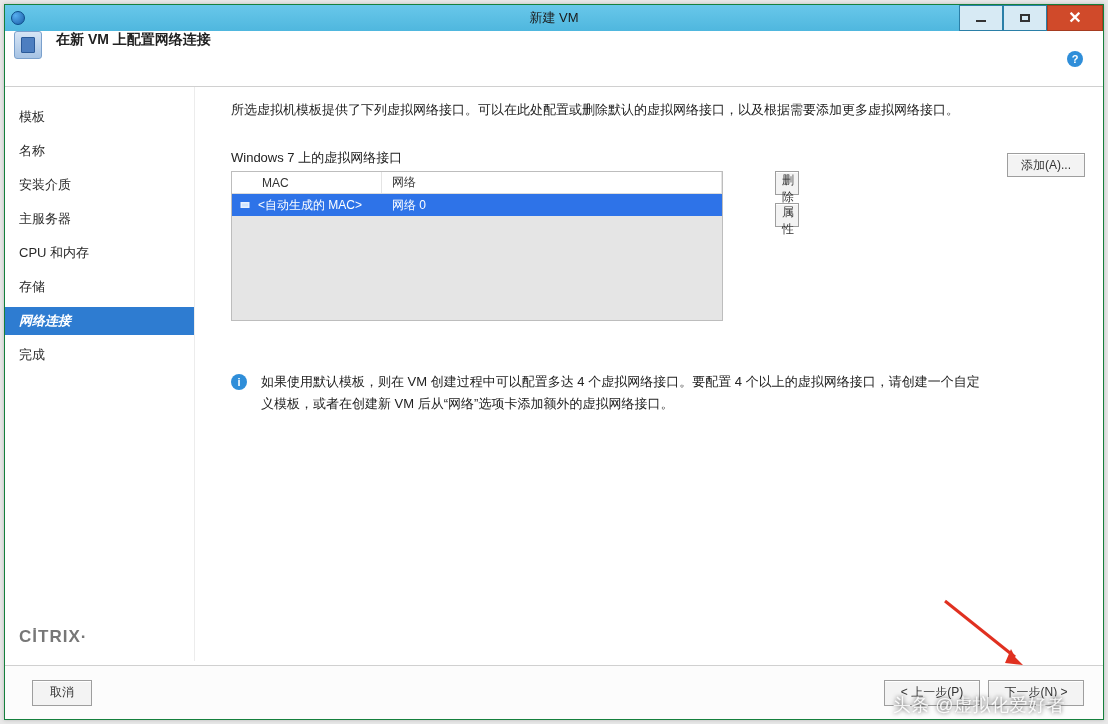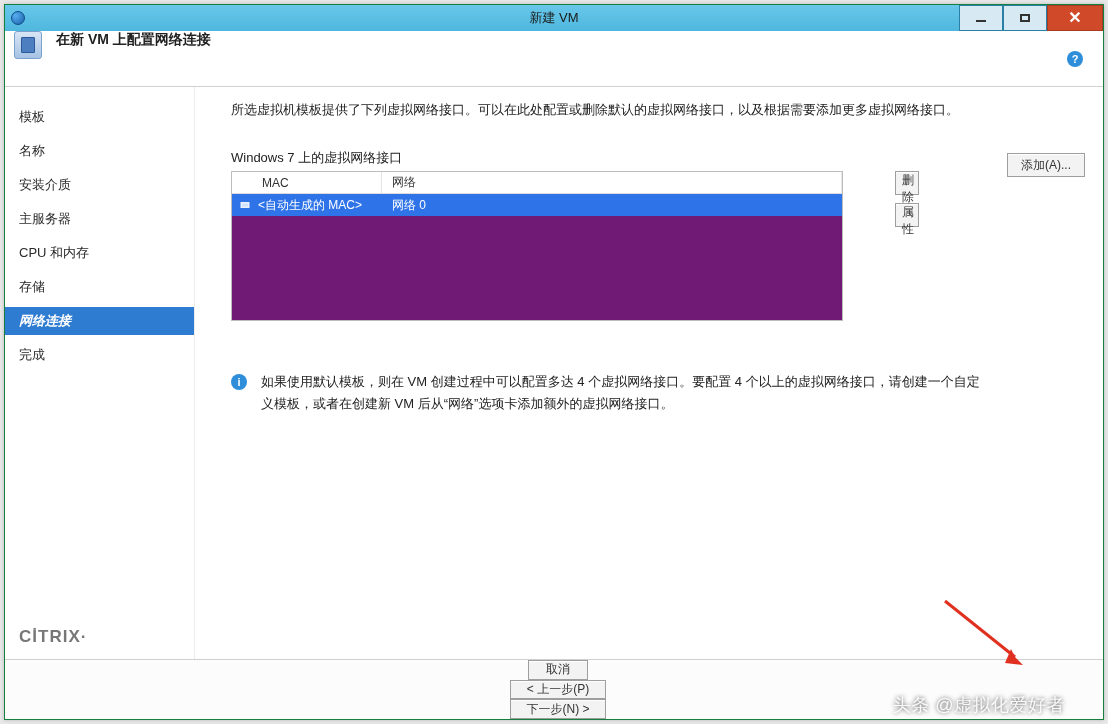--- a/index.html
+++ b/index.html
@@ -74,21 +74,21 @@
     letter-spacing: 1px; color: #777;
   }
   .sidebar .brand::after { content: "·"; color: #777; font-weight: 800; }
 
   .main { flex: 1; padding: 12px 20px 0 36px; font-size: 13px; color: #222; position: relative; }
   .desc { line-height: 22px; max-width: 760px; }
   .subhead { margin-top: 28px; }
 
   .table-wrap { display: flex; align-items: flex-start; margin-top: 4px; }
   .tbl {
-    width: 612px; height: 150px; border: 1px solid #bdbdbd; background: #701a75;
+    width: 492px; height: 150px; border: 1px solid #bdbdbd; background: #e5e5e5;
     overflow: hidden;
   }
   .tbl-head {
     display: flex; background: #fff; border-bottom: 1px solid #dcdcdc; height: 22px;
     font-size: 12px; align-items: center;
   }
   .tbl-head .th { padding-left: 22px; color: #333; border-right: 1px solid #e4e4e4; height:100%; display:flex; align-items:center; }
   .th.mac { width: 150px; padding-left: 30px; }
   .th.net { flex: 1; padding-left: 10px; }
   .tbl-row {
@@ -117,25 +117,24 @@
   }
   .info .ii {
     width: 16px; height: 16px; border-radius: 50%; background: #2f8ed9;
     color: #fff; font-size: 11px; font-weight: bold; display:flex;
     align-items:center; justify-content:center; margin-right: 14px; margin-top: 3px;
     flex-shrink: 0;
   }
 
   
   .footer {
-    height: 60px; border-top: 1px solid #d0d0d0;
+    height: 54px; border-top: 1px solid #d0d0d0;
     position: absolute; bottom: 0; left: 0; right: 0;
     display: flex; align-items: center; padding: 0 19px;
     background: #fcfcfc;
-    flex-direction: column;
   }
   .footer .spacer { flex: 1; }
   .footer .wbtn { width: 96px; height: 26px; margin-left: 8px; }
   .footer .cancel { width: 60px; }
 
   
   .arrow {
     position: absolute; right: 66px; bottom: 44px; width: 100px; height: 80px;
     pointer-events: none;
   }

